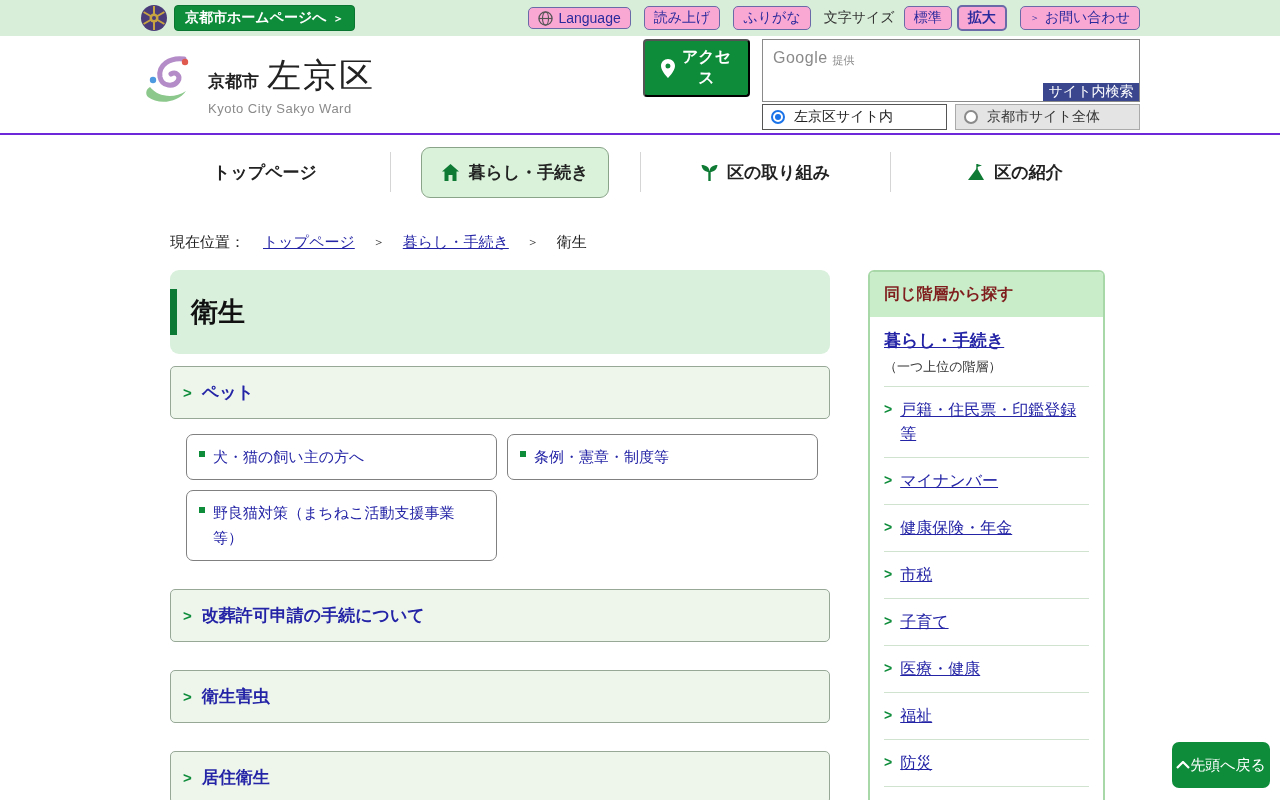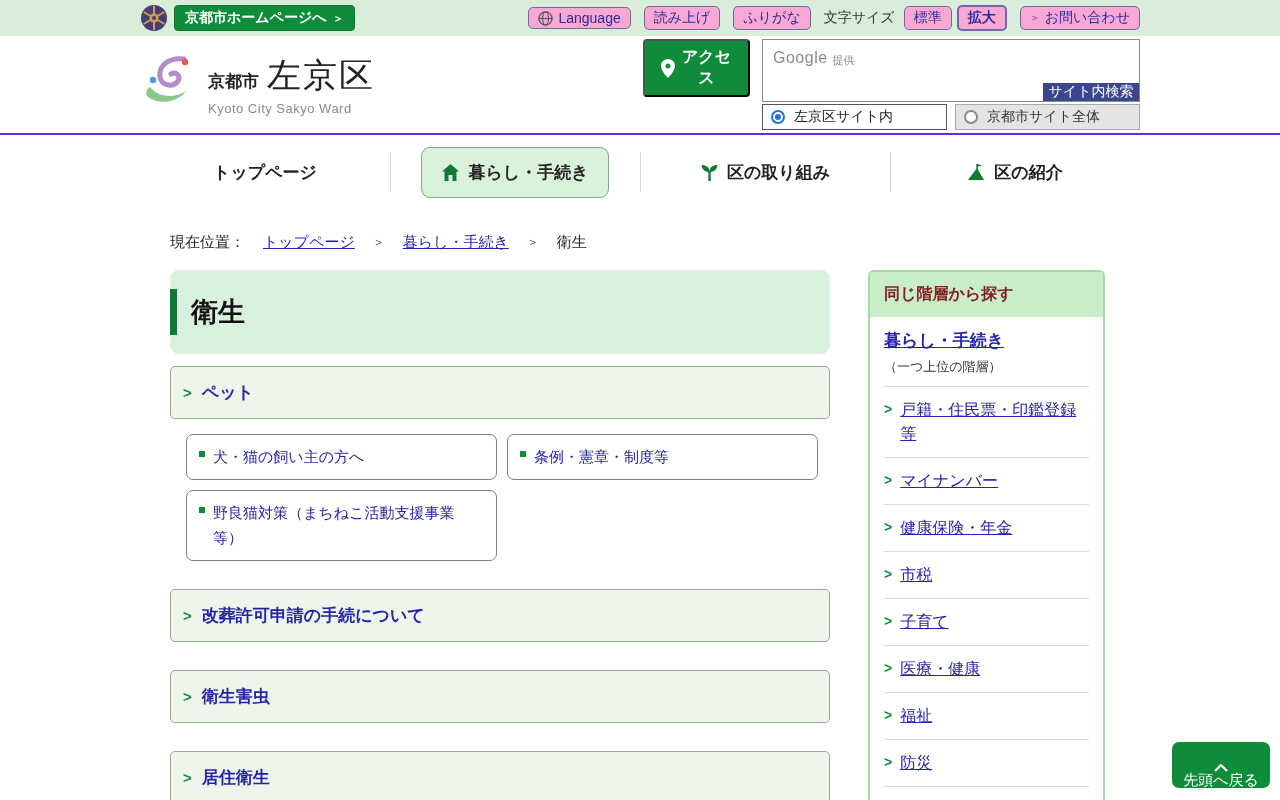--- a/index.html
+++ b/index.html
@@ -97,21 +97,21 @@
   .sidebox-body { padding:12px 14px 4px; }
   .side-parent-link { color:#2424a6; font-size:17px; font-weight:bold; text-decoration:underline; cursor:pointer; }
   .side-parent-note { font-size:13px; color:#333; margin:6px 0 10px; }
   .side-list { list-style:none; }
   .side-item { display:flex; gap:8px; padding:11px 0; border-top:1px solid #cfe3cf; font-size:16px; line-height:1.5; }
   .side-chev { color:#0e8c3a; font-weight:bold; font-size:14px; padding-top:1px; }
   .side-link { color:#2424a6; text-decoration:underline; cursor:pointer; }
 
   
   .back-top { position:fixed; right:10px; bottom:12px; background:#0e8c3a; color:#fff; border:0; border-radius:7px;
-    width:98px; height:46px; font-size:15px; cursor:pointer; display:flex; flex-direction:column; align-items:center; justify-content:flex-end; line-height:1.1; }
+    width:98px; height:46px; font-size:15px; cursor:pointer; display:flex; flex-direction:row; align-items:center; justify-content:center; line-height:1.1; }
   .back-top .up { width:14px; height:8px; }
 </style>
 </head>
 <body>
 
 <div class="topbar">
   <div class="container">
     <div class="topbar-left">
       <svg class="emblem" viewBox="0 0 28 28">
         <circle cx="14" cy="14" r="13" fill="#4a3c78"></circle>

